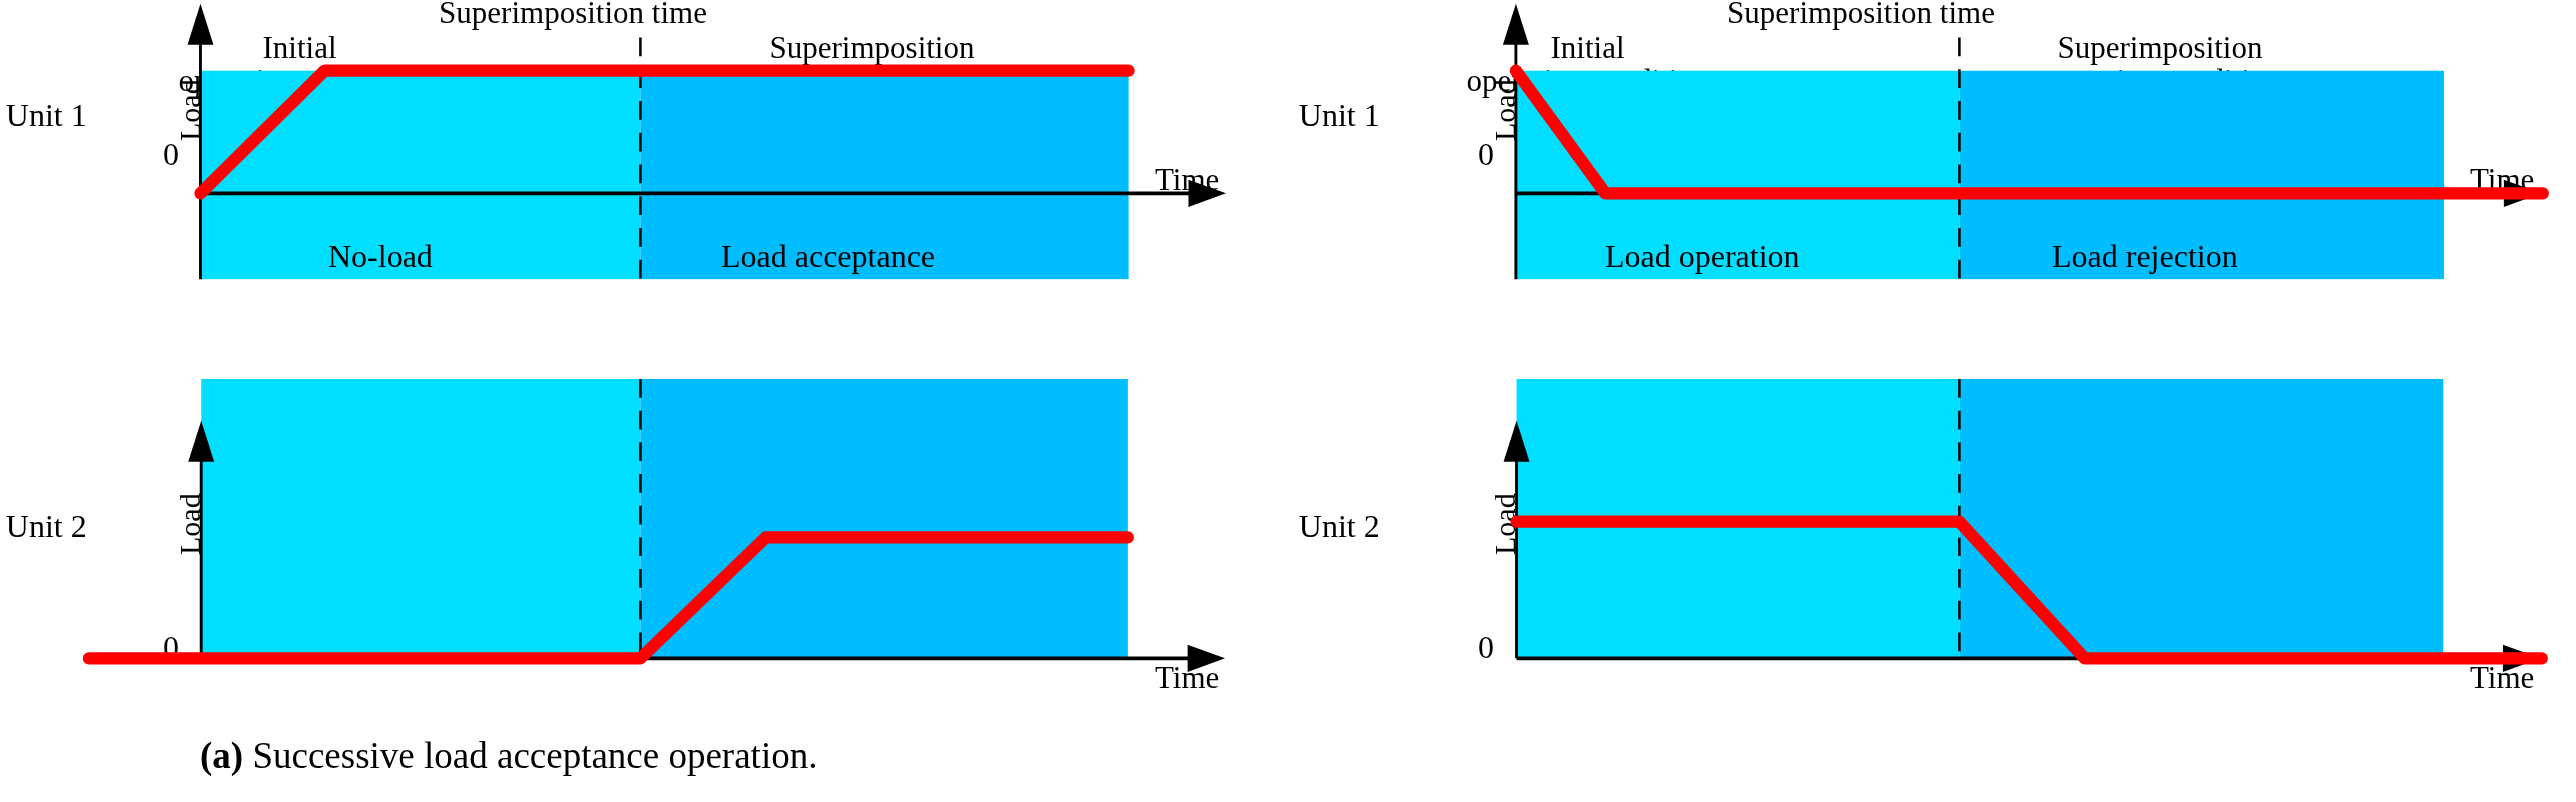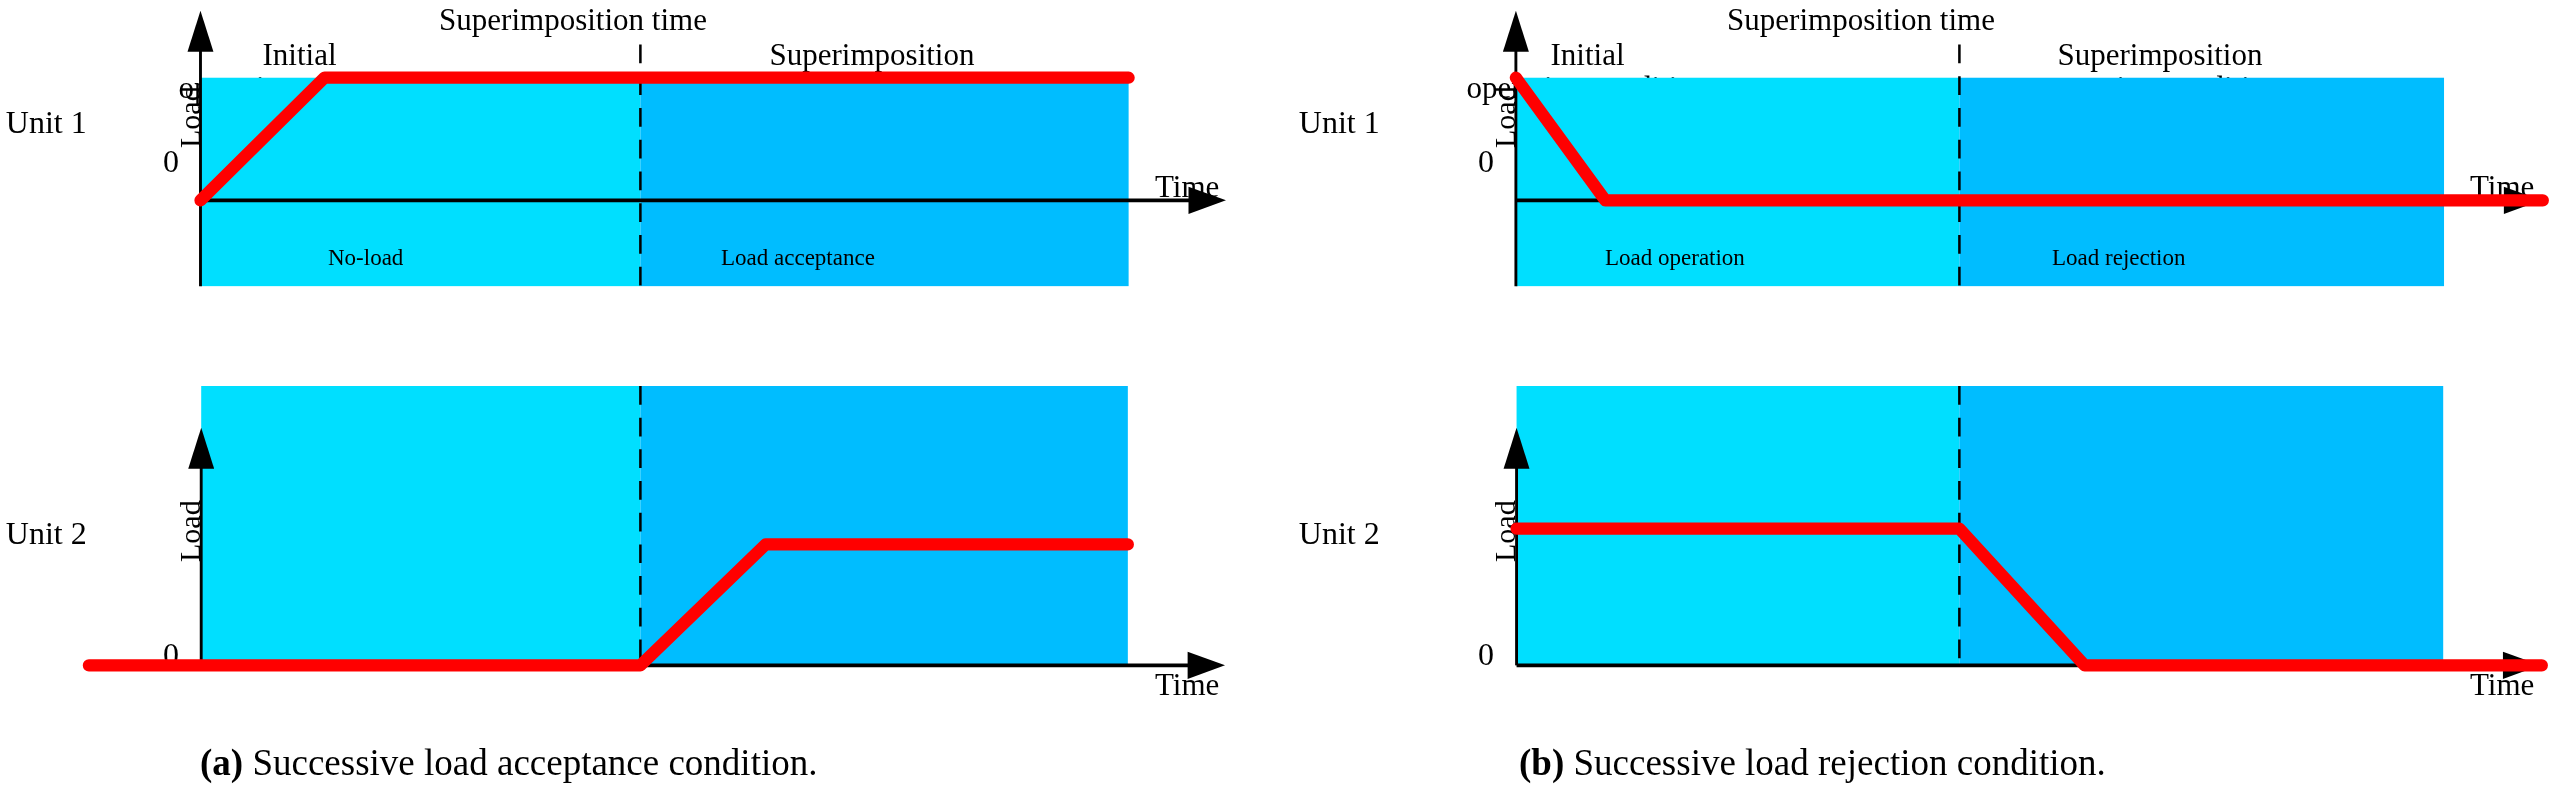--- a/index.html
+++ b/index.html
@@ -1,29 +1,29 @@
 <!DOCTYPE html>
 <html style="font-size:11.5px"><head>
 <meta charset="utf-8">
 <style>
   html,body{margin:0;padding:0;background:#ffffff;}
   body{width:2576px;height:802px;font-family:"Liberation Serif",serif;color:#000;}
   #stage{position:relative;width:2576px;height:802px;overflow:hidden;background:#fff;}
-  .panel{position:absolute;top:7px;height:564px;width:1288px;}
+  .panel{position:absolute;top:0;height:564px;width:1288px;}
   .panel.left{left:0;}
   .panel.right{left:1288px;}
   svg{display:block;}
   .ttl{position:absolute;font-size:31px;line-height:1.06;text-align:center;white-space:nowrap;}
   .ttl.two{white-space:normal;}
   .unitlab{position:absolute;font-size:32px;white-space:nowrap;font-family:Liberation Serif, serif;}
   .zerolab{position:absolute;font-size:32px;}
   .axlab{position:absolute;font-size:31px;white-space:nowrap;}
   .vlab{position:absolute;font-size:30px;white-space:nowrap;
         transform-origin:0 0;transform:rotate(-90deg);}
-  .regionlab{position:absolute;font-size:23px;white-space:nowrap;text-align:right;}
+  .regionlab{position:absolute;font-size:32px;white-space:nowrap;text-align:right;}
   .caption{position:absolute;font-size:37px;white-space:nowrap;}
   .caption b{font-weight:bold;}
 </style>
 </head>
 <body>
 
 <div id="stage">
 
   <div class="panel left">
 
@@ -67,21 +67,21 @@
       <rect x="888" y="0" width="677" height="388" fill="#00BDFF"></rect>
       <line x1="278" y1="88" x2="278" y2="388" stroke="#000" stroke-width="4"></line>
       <polygon points="278,58 260,115 296,115" fill="#000"></polygon>
       <line x1="278" y1="388" x2="1668" y2="388" stroke="#000" stroke-width="5"></line>
       <polygon points="1700,388 1648,369 1648,407" fill="#000"></polygon>
       <line x1="888" y1="0" x2="888" y2="388" stroke="#000" stroke-width="3.5" stroke-dasharray="26 18"></line>
       <polyline points="122,388 888,388 1062,220 1565,220" fill="none" stroke="#FF0000" stroke-width="17" stroke-linejoin="round" stroke-linecap="round"></polyline>
     </svg>
 
     <div class="caption" style="left:200px;top:734px;">
-      <b>(a)</b><span> Successive load acceptance condition.</span>
+      <b>(a)</b><span> Successive load acceptance operation.</span>
     </div>
   </div>
 
   <div class="panel right">
 
     <span class="ttl" style="left:400px;top:-2.9px;width:346px;">Superimposition time</span>
 
     <span class="ttl two" style="left:123px;top:32px;width:353px;">Initial</span>
     <span class="ttl two" style="left:123px;top:65px;width:353px;">operating condition</span>
 
@@ -119,19 +119,16 @@
       <rect x="316" y="0" width="615" height="388" fill="#00DFFF"></rect>
       <rect x="931" y="0" width="672" height="388" fill="#00BDFF"></rect>
       <line x1="316" y1="88" x2="316" y2="388" stroke="#000" stroke-width="4"></line>
       <polygon points="316,58 298,115 334,115" fill="#000"></polygon>
       <line x1="316" y1="388" x2="1706" y2="388" stroke="#000" stroke-width="5"></line>
       <polygon points="1738,388 1686,369 1686,407" fill="#000"></polygon>
       <line x1="931" y1="0" x2="931" y2="388" stroke="#000" stroke-width="3.5" stroke-dasharray="26 18"></line>
       <polyline points="316,198 931,198 1105,388 1740,388" fill="none" stroke="#FF0000" stroke-width="17" stroke-linejoin="round" stroke-linecap="round"></polyline>
     </svg>
 
-    <div class="caption" style="left:231px;top:734px;">
-      <b>(b)</b><span> Successive load rejection condition.</span>
-    </div>
   </div>
 
 </div>
 
 
 </body></html>

